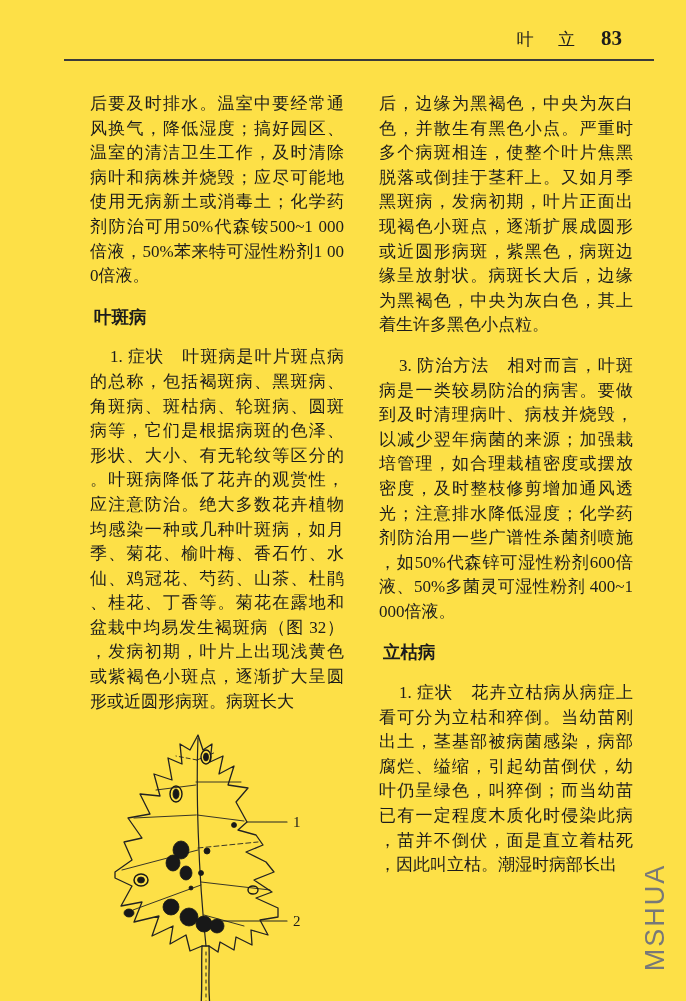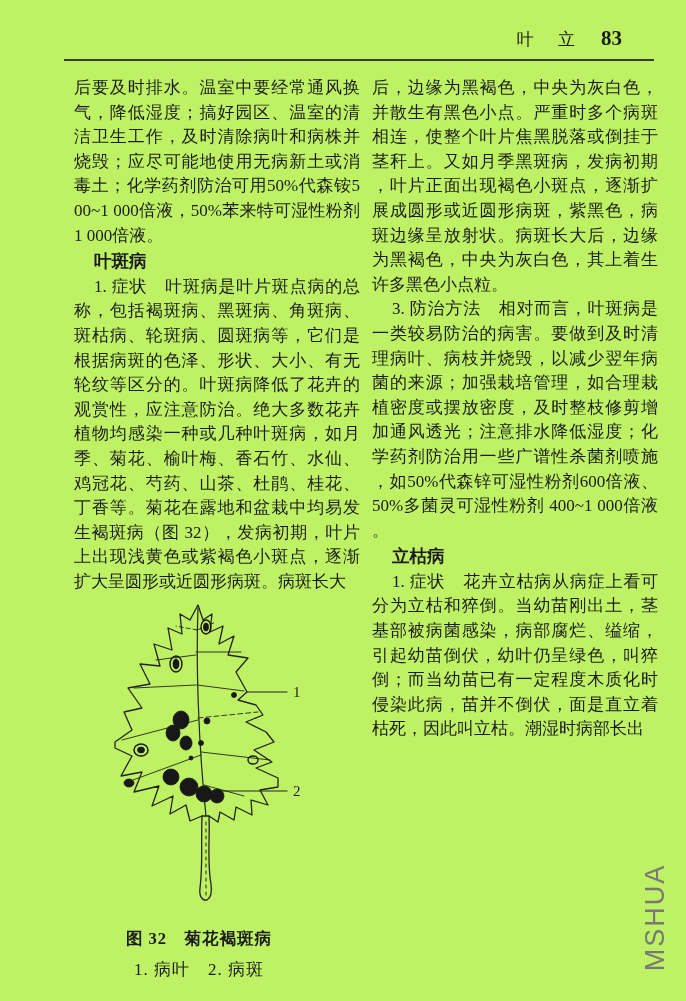--- a/index.html
+++ b/index.html
@@ -1,27 +1,27 @@
 <!DOCTYPE html>
 <html><head>
 <meta charset="utf-8">
 <style>
   html,body{margin:0;padding:0;background:#ffffff;}
   .page{
-    position:relative;width:686px;height:1001px;background:#bef264;
+    position:relative;width:686px;height:1001px;background:#fde047;
     font-family:"Liberation Serif","DejaVu Serif",serif;color:#1c1c1c;overflow:hidden;
   }
   .header{position:absolute;top:26px;right:64px;display:flex;align-items:baseline;gap:16px;}
   .running-title{font-size:17px;letter-spacing:10px;font-weight:500;}
   .page-number{font-size:21px;font-weight:700;}
   .header-rule{position:absolute;left:64px;top:59px;width:590px;height:2px;background:#3b3b3b;}
   .col{position:absolute;top:76px;width:286px;}
   .col-left{left:74px;}
-  .col-right{left:372px;}
-  .col p{margin:0;font-size:17px;line-height:24.6px;text-align:justify;word-break:break-all;line-break:anywhere;}
+  .col-right{left:363px;}
+  .col p{margin:16px;font-size:17px;line-height:24.6px;text-align:justify;word-break:break-all;line-break:anywhere;}
   .sec-heading{margin:1px 0 1px 20px;font-size:17.5px;font-weight:bold;line-height:24.6px;}
   .indent{text-indent:20px;}
   .figure{margin:6px 0 0 2px;width:246px;}
   .figure svg{display:block;}
   .cap1{text-align:center;font-size:16.5px;font-weight:600;margin-top:22px;letter-spacing:1px;}
   .cap2{text-align:center;font-size:17px;margin-top:8px;letter-spacing:1px;}
   .watermark{
     position:absolute;left:580px;top:902px;width:150px;text-align:center;
     transform:rotate(-90deg);transform-origin:center;
     font-family:"Liberation Sans","DejaVu Sans",sans-serif;

